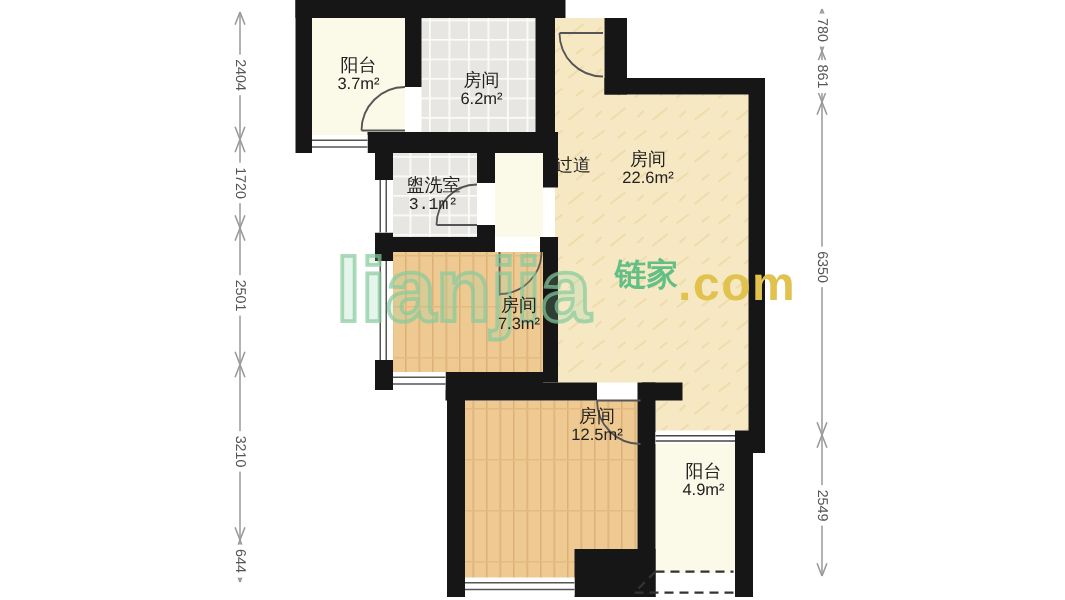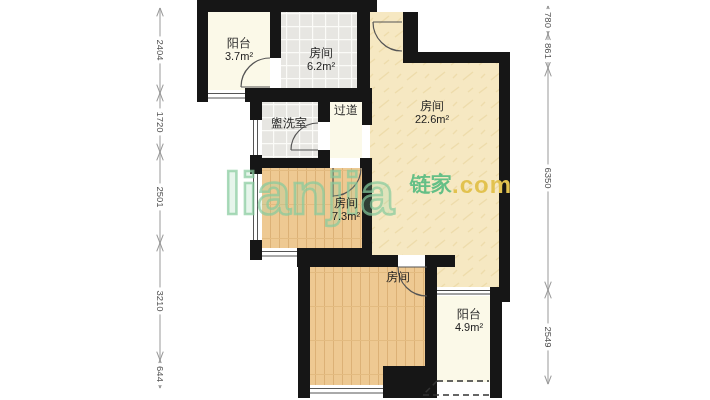--- a/index.html
+++ b/index.html
@@ -11,21 +11,21 @@
   .room-label .rname{font-size:12px;line-height:14px;}
   .room-label .rarea{font-size:11px;line-height:13px;}
   .dim-label{position:absolute;z-index:20;font-size:9.5px;color:#555;background:#fff;
              padding:0 3px;white-space:nowrap;transform:translate(-50%,-50%) rotate(90deg);}
   #watermark{position:absolute;left:224px;top:164px;display:flex;align-items:flex-start;
              z-index:10;pointer-events:none;justify-content:center;}
   .wm-brand{font-size:60px;font-weight:bold;letter-spacing:0px;line-height:60px;
             color:rgba(143,208,165,0.22);-webkit-text-stroke:2.5px rgba(134,202,156,0.70);}
   .wm-side{display:flex;flex-direction:row;margin-left:16px;margin-top:9px;line-height:1;}
   .wm-cn{font-size:21px;font-weight:bold;color:#64bf86;}
-  .wm-com{font-size:24px;font-weight:bold;color:#e2c24f;margin-top:0px;letter-spacing:1px;}
+  .wm-com{font-size:32px;font-weight:bold;color:#e2c24f;margin-top:0px;letter-spacing:1px;}
 </style>
 </head>
 <body>
 
 <div id="stage">
 
   <svg id="plan-svg" width="710" height="400" viewBox="0 0 710 400">
     <defs>
       <pattern id="tile" width="13" height="13" patternUnits="userSpaceOnUse">
         <rect width="13" height="13" fill="#e7e6e2"></rect>
@@ -136,34 +136,36 @@
   <div class="room-label" style="left:239px;top:36px;">
     <div class="rname">阳台</div>
     <div class="rarea">3.7m²</div>
   </div>
   <div class="room-label" style="left:321px;top:46px;">
     <div class="rname">房间</div>
     <div class="rarea">6.2m²</div>
   </div>
   <div class="room-label" style="left:289px;top:117px;font-family:Liberation Mono, monospace;">
     <div class="rname">盥洗室</div>
+    <div class="rarea">3.1m²</div>
   </div>
-  <div class="room-label" style="left:346px;top:103px;">
+  <div class="room-label" style="left:346px;top:103px;text-align:right;">
     <div class="rname">过道</div>
   </div>
   <div class="room-label" style="left:432px;top:99px;">
     <div class="rname">房间</div>
     <div class="rarea">22.6m²</div>
   </div>
   <div class="room-label" style="left:346px;top:196px;">
     <div class="rname">房间</div>
     <div class="rarea">7.3m²</div>
   </div>
   <div class="room-label" style="left:398px;top:270px;">
     <div class="rname">房间</div>
+    <div class="rarea">12.5m²</div>
   </div>
   <div class="room-label" style="left:469px;top:307px;">
     <div class="rname">阳台</div>
     <div class="rarea">4.9m²</div>
   </div>
 
   <span class="dim-label" style="left:160px;top:50px;">2404</span>
   <span class="dim-label" style="left:160px;top:122px;">1720</span>
   <span class="dim-label" style="left:160px;top:197px;">2501</span>
   <span class="dim-label" style="left:160px;top:301px;">3210</span>

